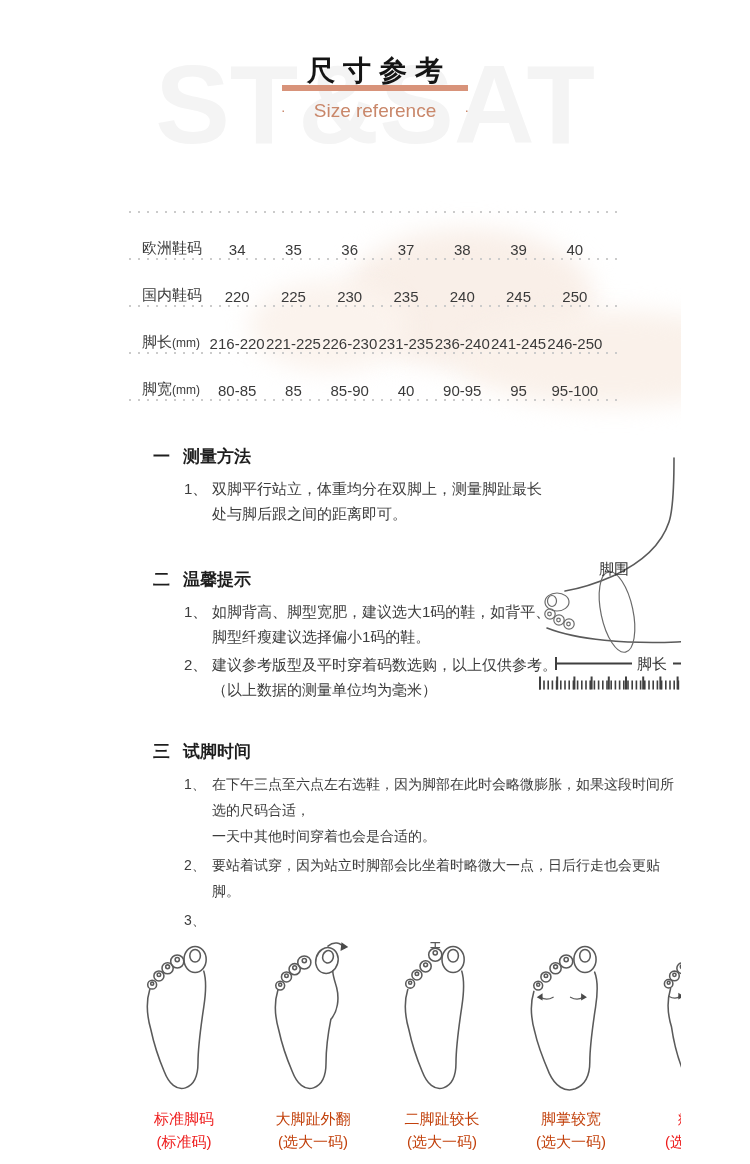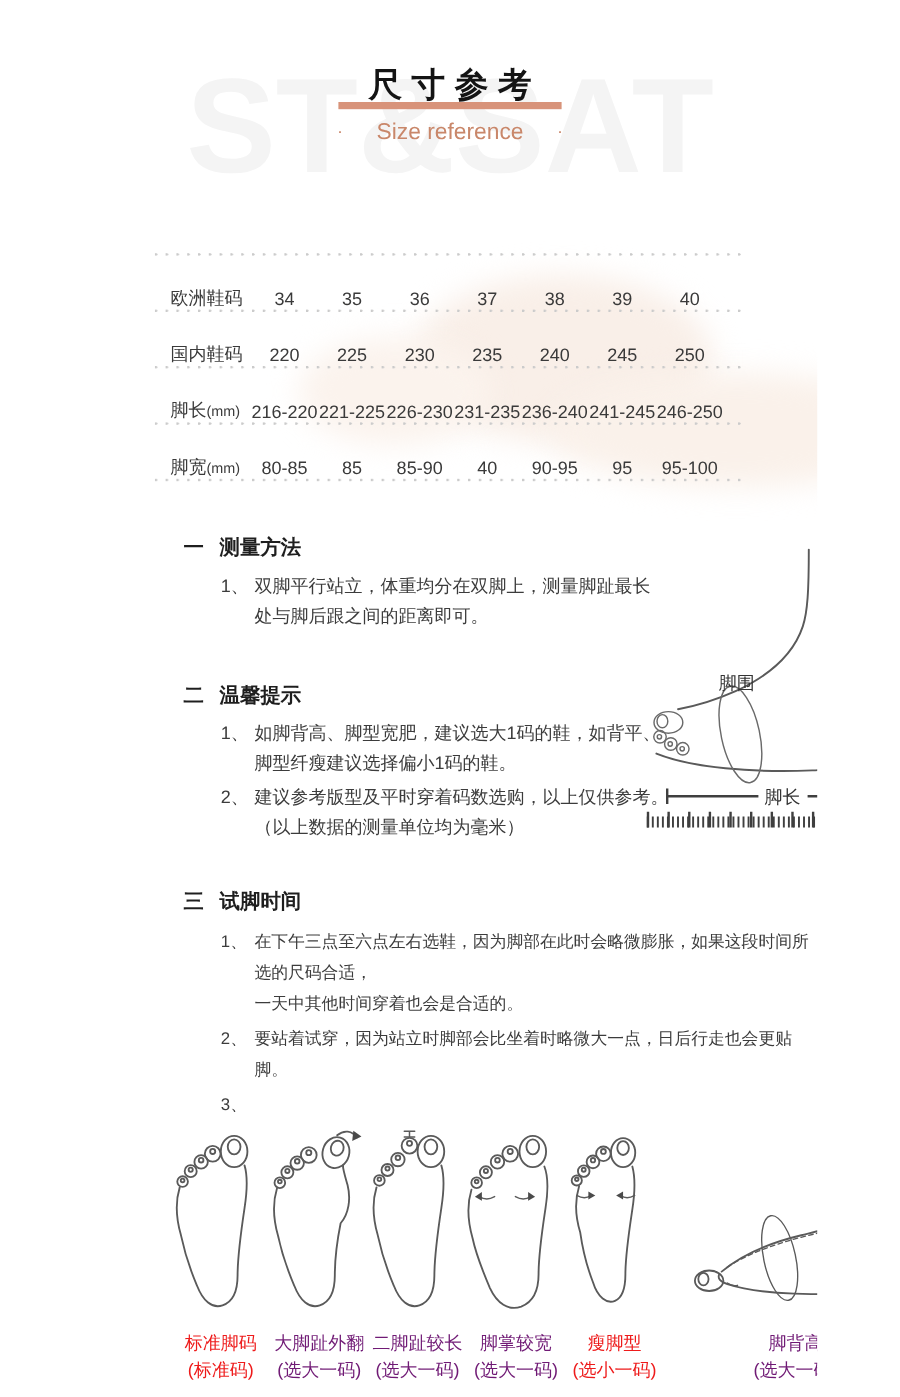--- a/index.html
+++ b/index.html
@@ -61,24 +61,24 @@
   #sec-fitting { margin-top:38px; }
   #sec-fitting .sec-item { font-size:14px; line-height:26px; }
 
   
   .measure-diagram { position:absolute; left:468px; top:452px; width:242px; height:250px; z-index:0; }
   .sketch { stroke:#5a5a5a; stroke-width:1.6; fill:none; stroke-linecap:round; stroke-linejoin:round; }
   .sketch-thin { stroke:#6a6a6a; stroke-width:1.2; fill:none; stroke-linecap:round; }
   .diagram-label { font-size:15px; fill:#333; }
 
   
-  .feet-row { display:flex; align-items:flex-end; margin:8px 0 0 74px; }
+  .feet-row { display:flex; align-items:flex-end; margin:8px 0 0 74px;gap:47px; }
   .foot-fig { width:82px; text-align:center; }
   .foot-fig.side { width:222px; margin-left:10px; }
-  .foot-caption { margin-top:12px; font-size:15px; line-height:23px; color:#701a75; }
+  .foot-caption { margin-top:12px; font-size:15px; line-height:23px; color:#c2410c; }
   .fname, .fadvice { display:block; white-space:nowrap; }
   .red { color:#ee1b1b; }
   .arrowfill { fill:#4a4a4a; stroke:none; }
 </style>
 </head>
 <body>
 
 <div class="page">
 
   <div class="header">

